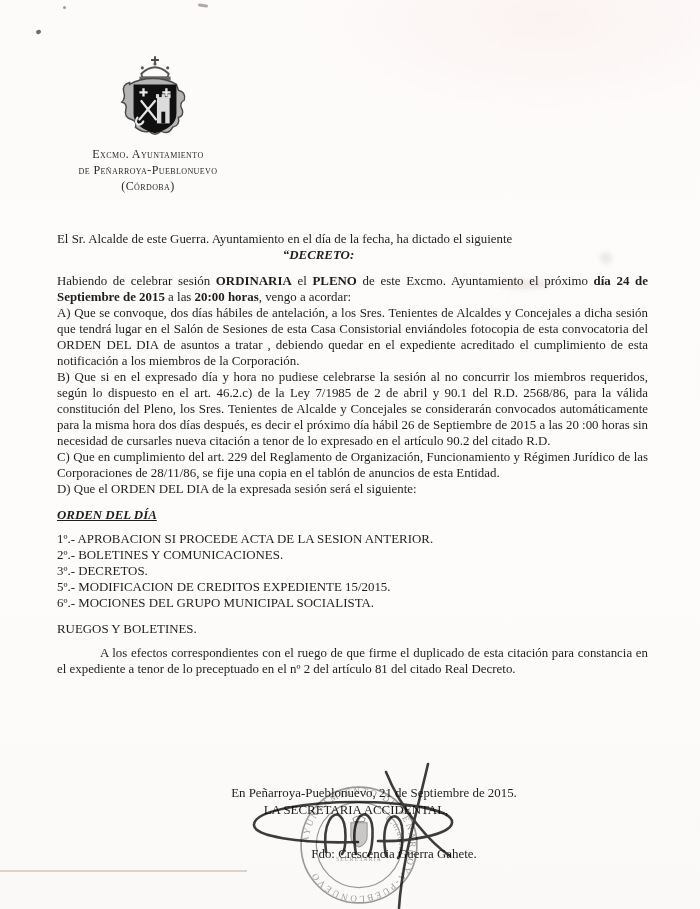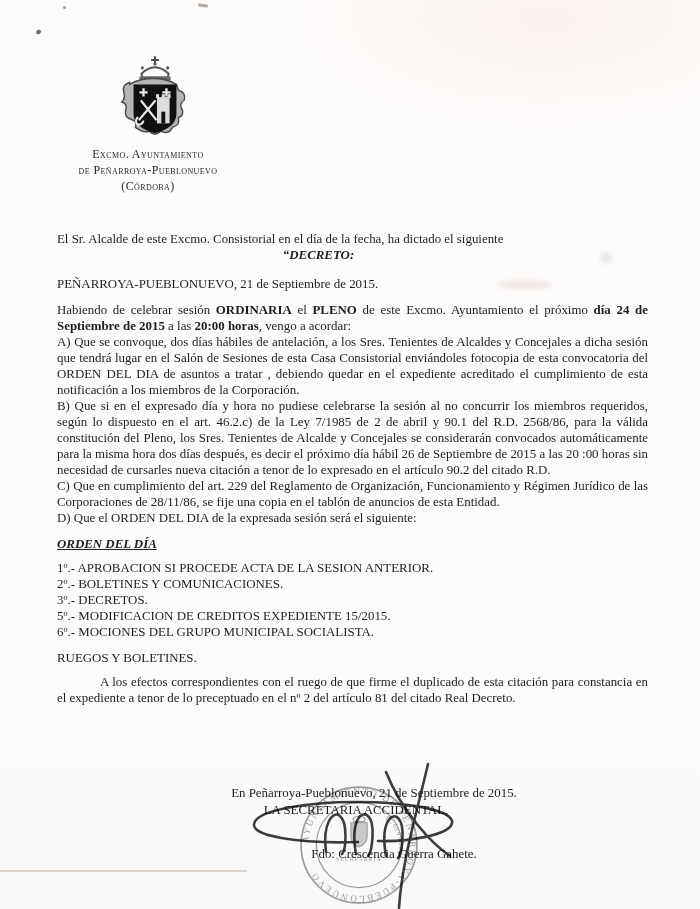--- a/index.html
+++ b/index.html
@@ -94,23 +94,22 @@
     </g>
   </svg>
 
   <div class="org">
     <div>Excmo. Ayuntamiento</div>
     <div>de Peñarroya-Pueblonuevo</div>
     <div>(Córdoba)</div>
   </div>
 
   <div class="main">
-    <p>El Sr. Alcalde de este Excmo. Consistorial en el día de la fecha, ha dictado el siguiente</p>
+    <p>El Sr. Alcalde de este Guerra. Ayuntamiento en el día de la fecha, ha dictado el siguiente</p>
     <p class="decree-heading">“DECRETO:</p>
-    <p class="place-date">PEÑARROYA-PUEBLONUEVO, 21 de Septiembre de 2015.</p>
 
     <p class="meeting"><span>Habiendo de celebrar sesión </span><b>ORDINARIA</b><span>  el </span><b>PLENO</b><span> de este Excmo. Ayuntamiento el próximo </span><b>día 24 de Septiembre  de 2015</b><span> a las </span><b>20:00 horas</b><span>, vengo a acordar:</span></p>
 
     <p>A) Que se convoque, dos días hábiles de antelación, a los Sres. Tenientes de Alcaldes y Concejales a dicha sesión que tendrá lugar en el Salón de Sesiones de esta Casa Consistorial enviándoles fotocopia de esta convocatoria del ORDEN DEL DIA de asuntos a tratar , debiendo quedar en el expediente acreditado el cumplimiento de esta notificación a los miembros de la Corporación.</p>
     <p>B) Que si en el expresado día y hora no pudiese celebrarse la sesión al no concurrir los miembros requeridos, según lo dispuesto en el art. 46.2.c) de la Ley 7/1985 de 2 de abril y 90.1 del R.D. 2568/86, para la válida constitución del Pleno, los Sres. Tenientes de Alcalde y Concejales se considerarán convocados automáticamente para la misma hora dos días después, es decir el próximo día hábil 26 de Septiembre  de 2015 a las 20 :00 horas sin necesidad de cursarles nueva citación a tenor de lo expresado en el artículo 90.2 del citado R.D.</p>
     <p>C) Que en cumplimiento del art. 229 del Reglamento de Organización, Funcionamiento y Régimen Jurídico de las Corporaciones de 28/11/86, se fije una copia en el tablón de anuncios de esta Entidad.</p>
     <p>D) Que el ORDEN DEL DIA de la expresada sesión será el siguiente:</p>
 
     <p class="agenda-title"><span>ORDEN DEL DÍA</span></p>
 

